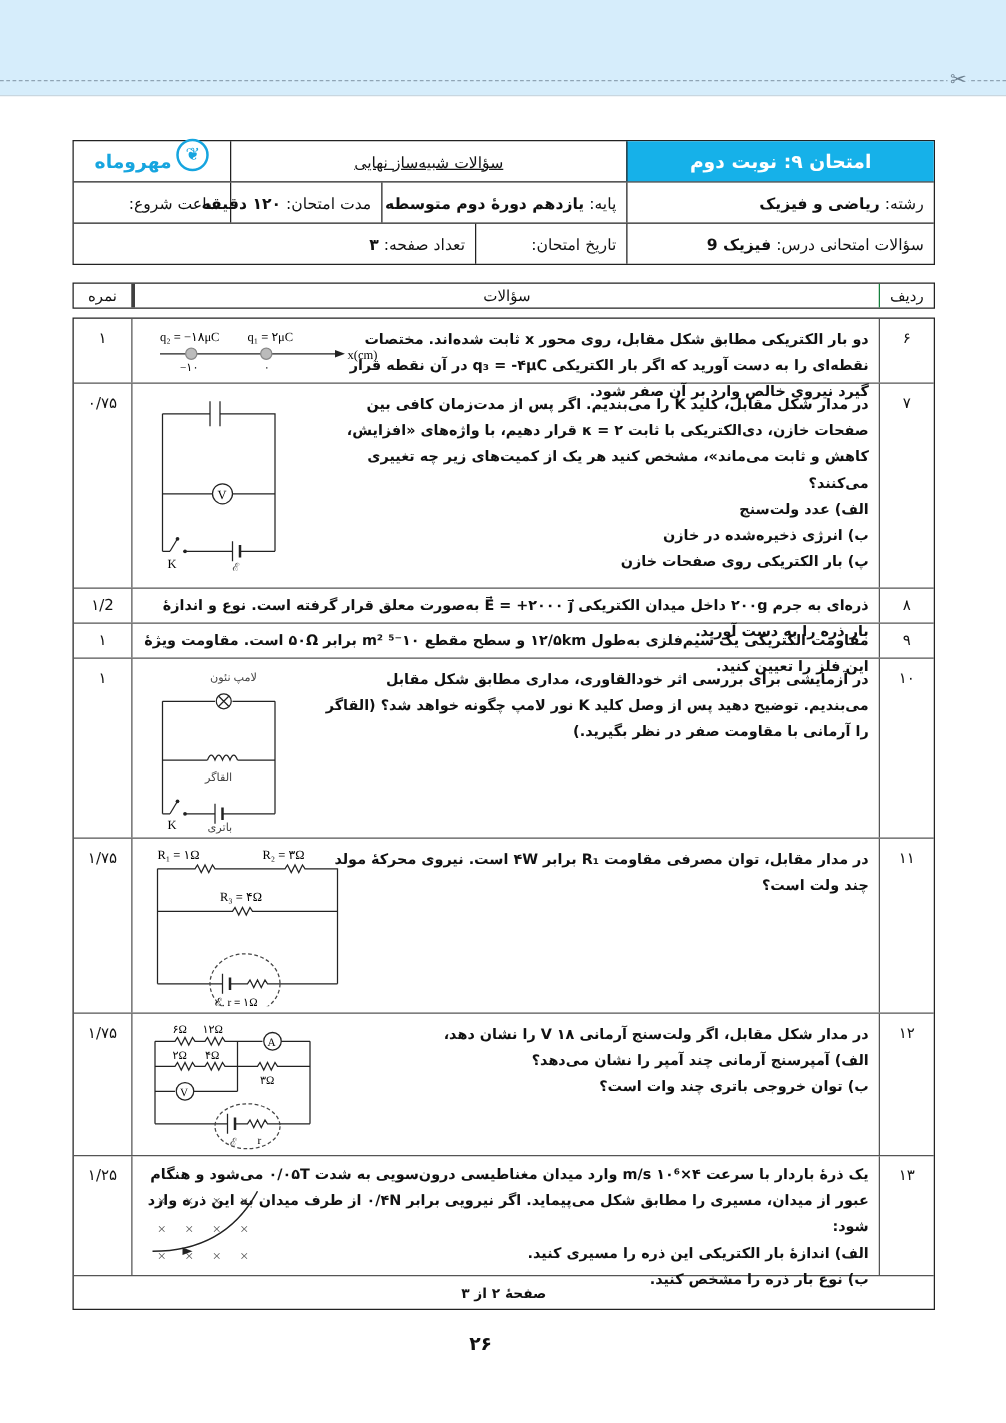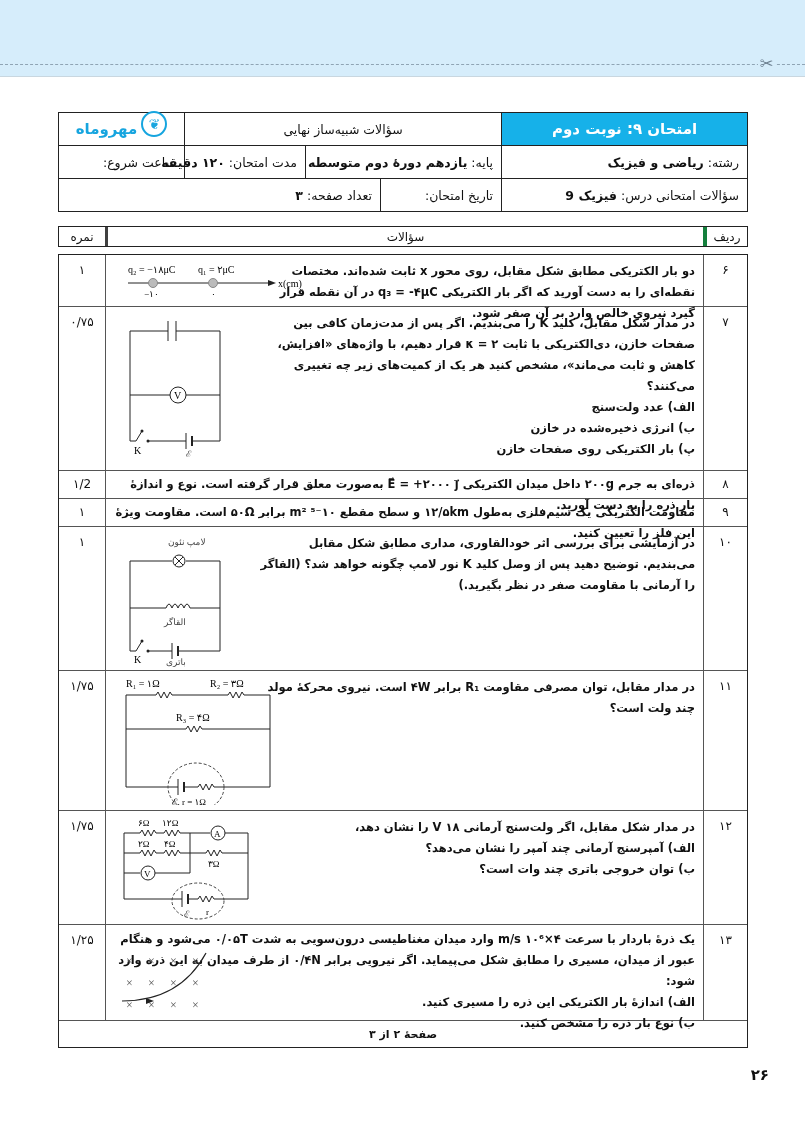--- a/index.html
+++ b/index.html
@@ -34,36 +34,36 @@
   }
   .hdr-cell:last-child { border-left: none; }
   .c1 { width: 246px; }
   .c2 { width: 196px; }
   .c3 { width: 121px; }
   .c4 { flex: 1; }
   .exam-title {
     background: #16b1e9; color: #fff; font-weight: bold; font-size: 15px;
     justify-content: center;
   }
-  .center { justify-content: center; }
+  .center { justify-content: center; text-decoration: underline; }
   .b { font-weight: bold; }
   .logo { justify-content: center; gap: 4px; color: #16a5df; font-weight: bold; font-size: 15px; }
   .logo-circle {
     width: 26px; height: 26px; border-radius: 50%; border: 2px solid #16a5df;
     display: flex; align-items: center; justify-content: center; font-size: 14px;
     background: #fff; margin-top: -10px;
   }
 
   
   .colhdr {
     position: absolute; left: 58px; top: 226px; width: 690px; height: 21px;
     border: 1.5px solid #222; display: flex; direction: rtl; font-size: 12px;
   }
   .colhdr div { display: flex; align-items: center; justify-content: center; }
-  .w-num { width: 44px; border-left: 4px solid #15803d; }
+  .w-num { width: 44px; border-left: 1px solid #15803d; }
   .w-q { flex: 1; border-left: 3px solid #404040; }
   .w-score { width: 46px; }
 
   
   .qtable {
     position: absolute; left: 58px; top: 254px; width: 690px;
     border: 1.5px solid #222; direction: rtl;
   }
   .qrow { display: flex; border-bottom: 1px solid #555; }
   .qrow .num {
@@ -74,21 +74,21 @@
   .qrow .score { width: 46px; text-align: center; font-size: 12px; padding-top: 8px; }
   .qtext { font-size: 11.5px; font-weight: bold; line-height: 21px; width: 440px; }
   .qtext.wide { width: 100%; }
   .sub { font-size: 11.5px; font-weight: bold; line-height: 21px; }
   .fig { position: absolute; left: 14px; direction: ltr; }
   .footer-row {
     height: 26px; display: flex; align-items: center; justify-content: center;
     font-size: 11px; font-weight: bold;
   }
   .page-num {
-    position: absolute; left: 0; width: 769px; top: 1066px; text-align: right;
+    position: absolute; left: 0; width: 769px; top: 1066px; text-align: center;
     font-size: 15px; font-weight: bold;
   }
   svg text { font-family: "Liberation Serif", serif; }
 </style>
 </head>
 <body>
 
 <div class="top-band"></div>
 <div class="cut-line"></div>
 <div class="scissors" style="left:758px">✂</div>

